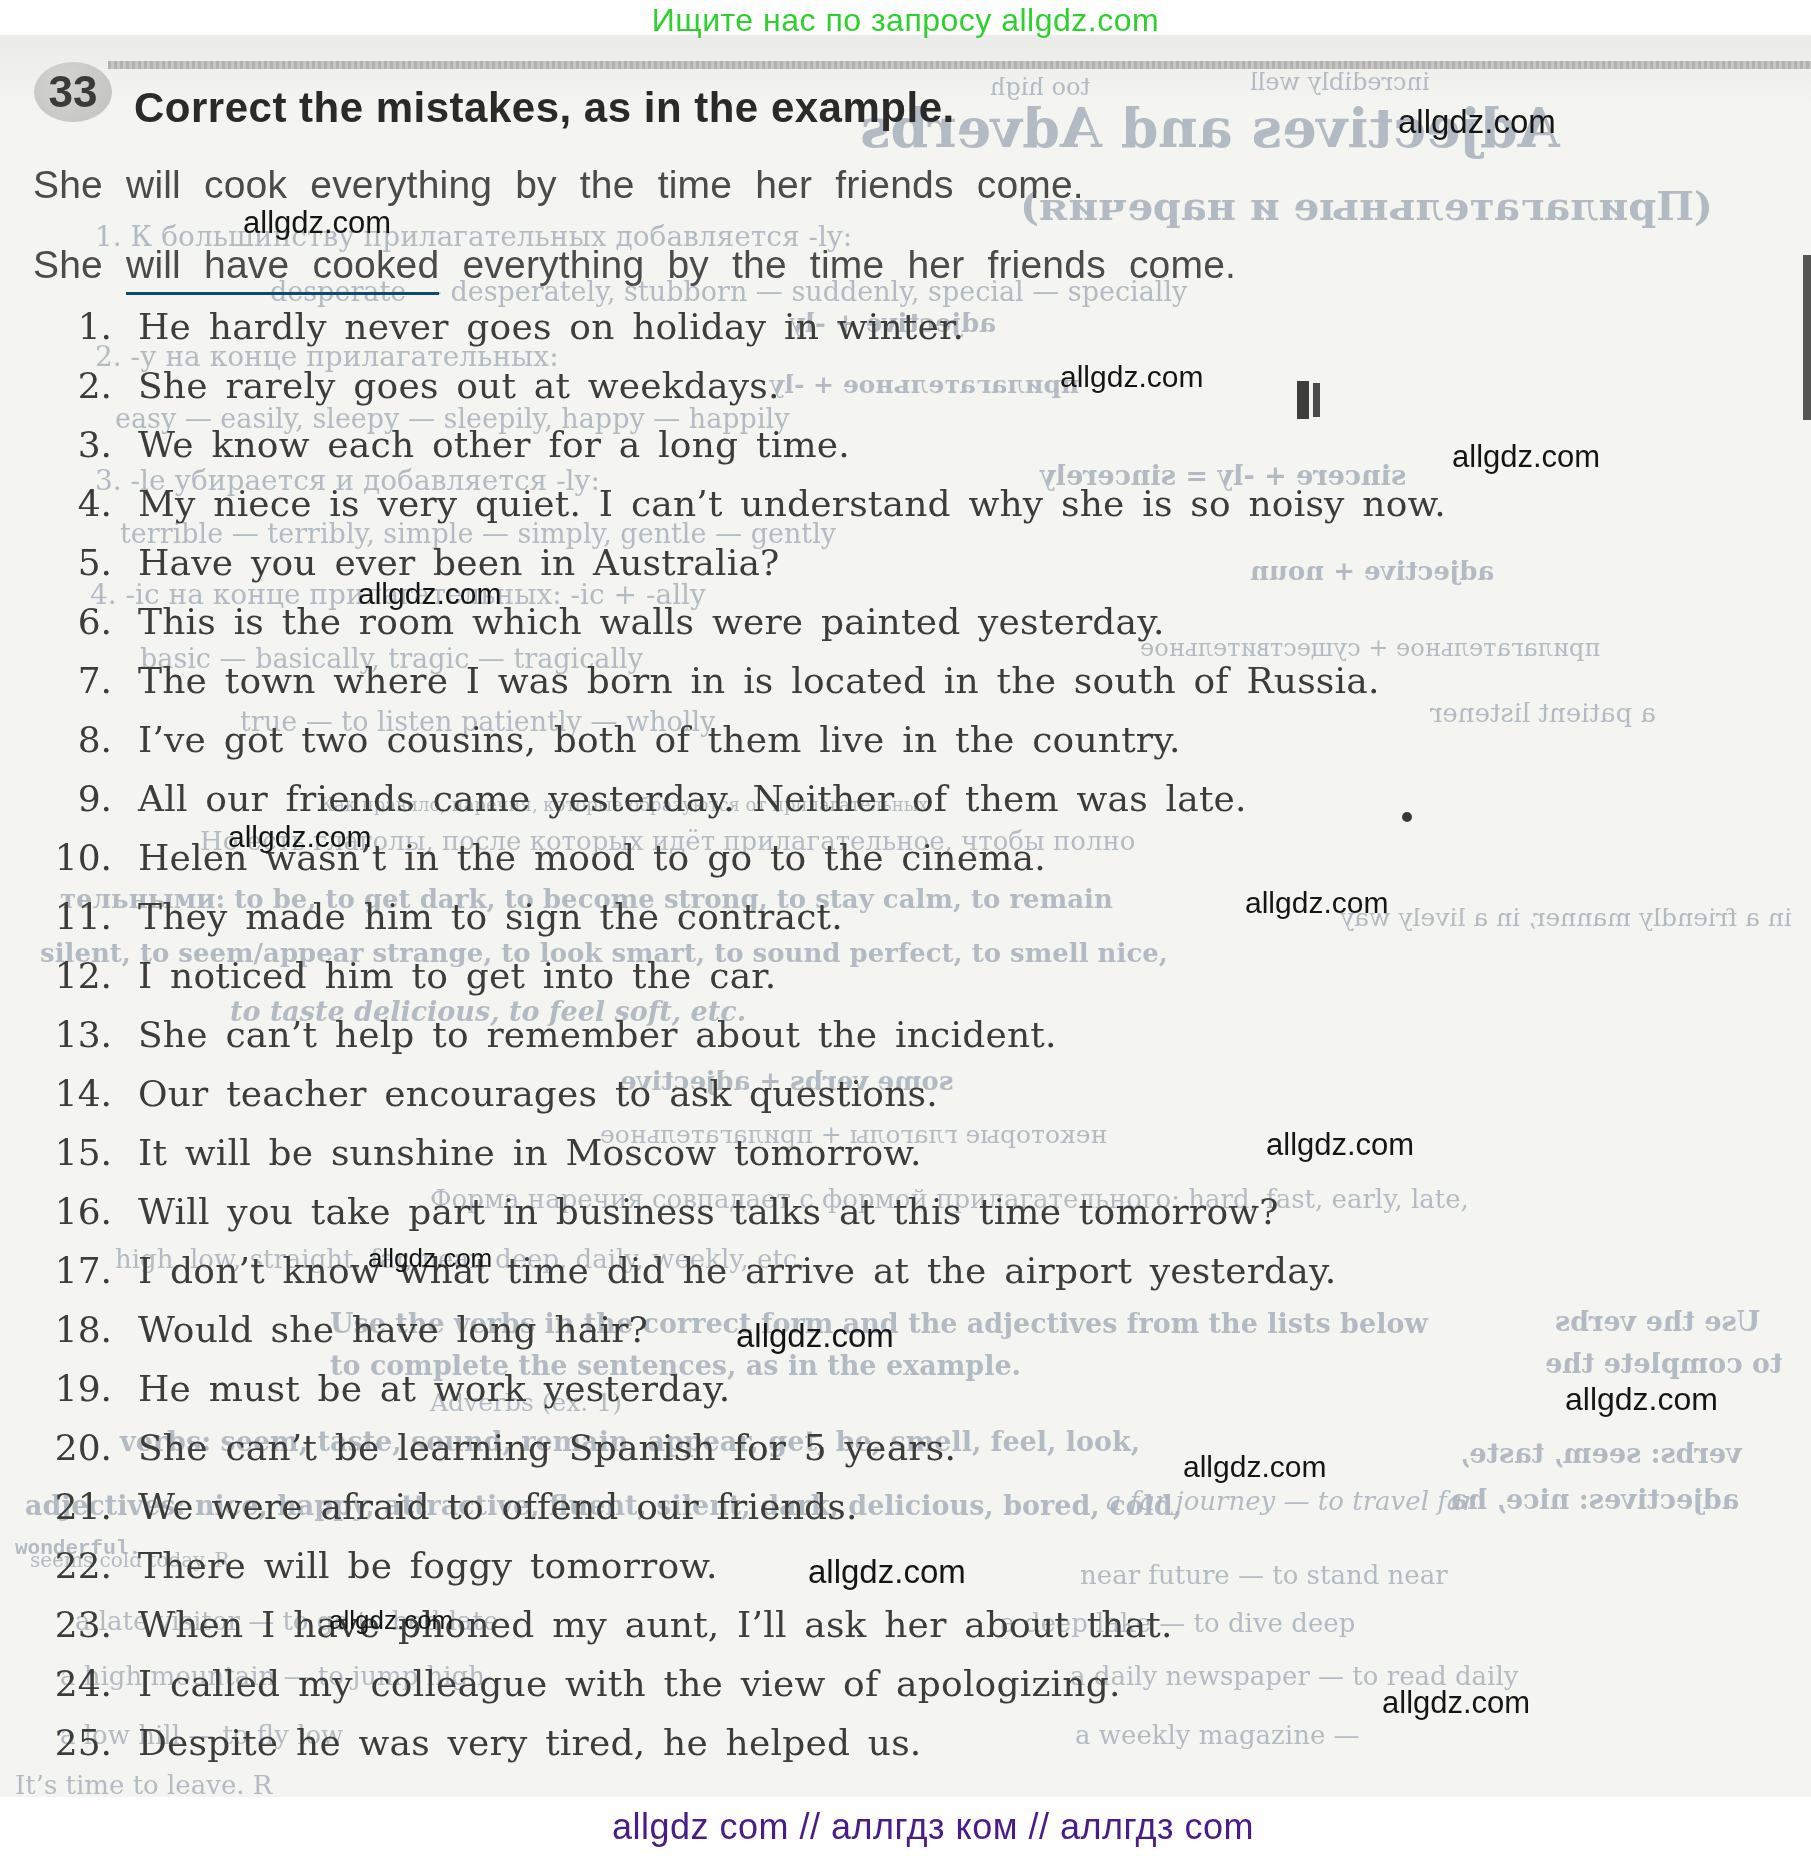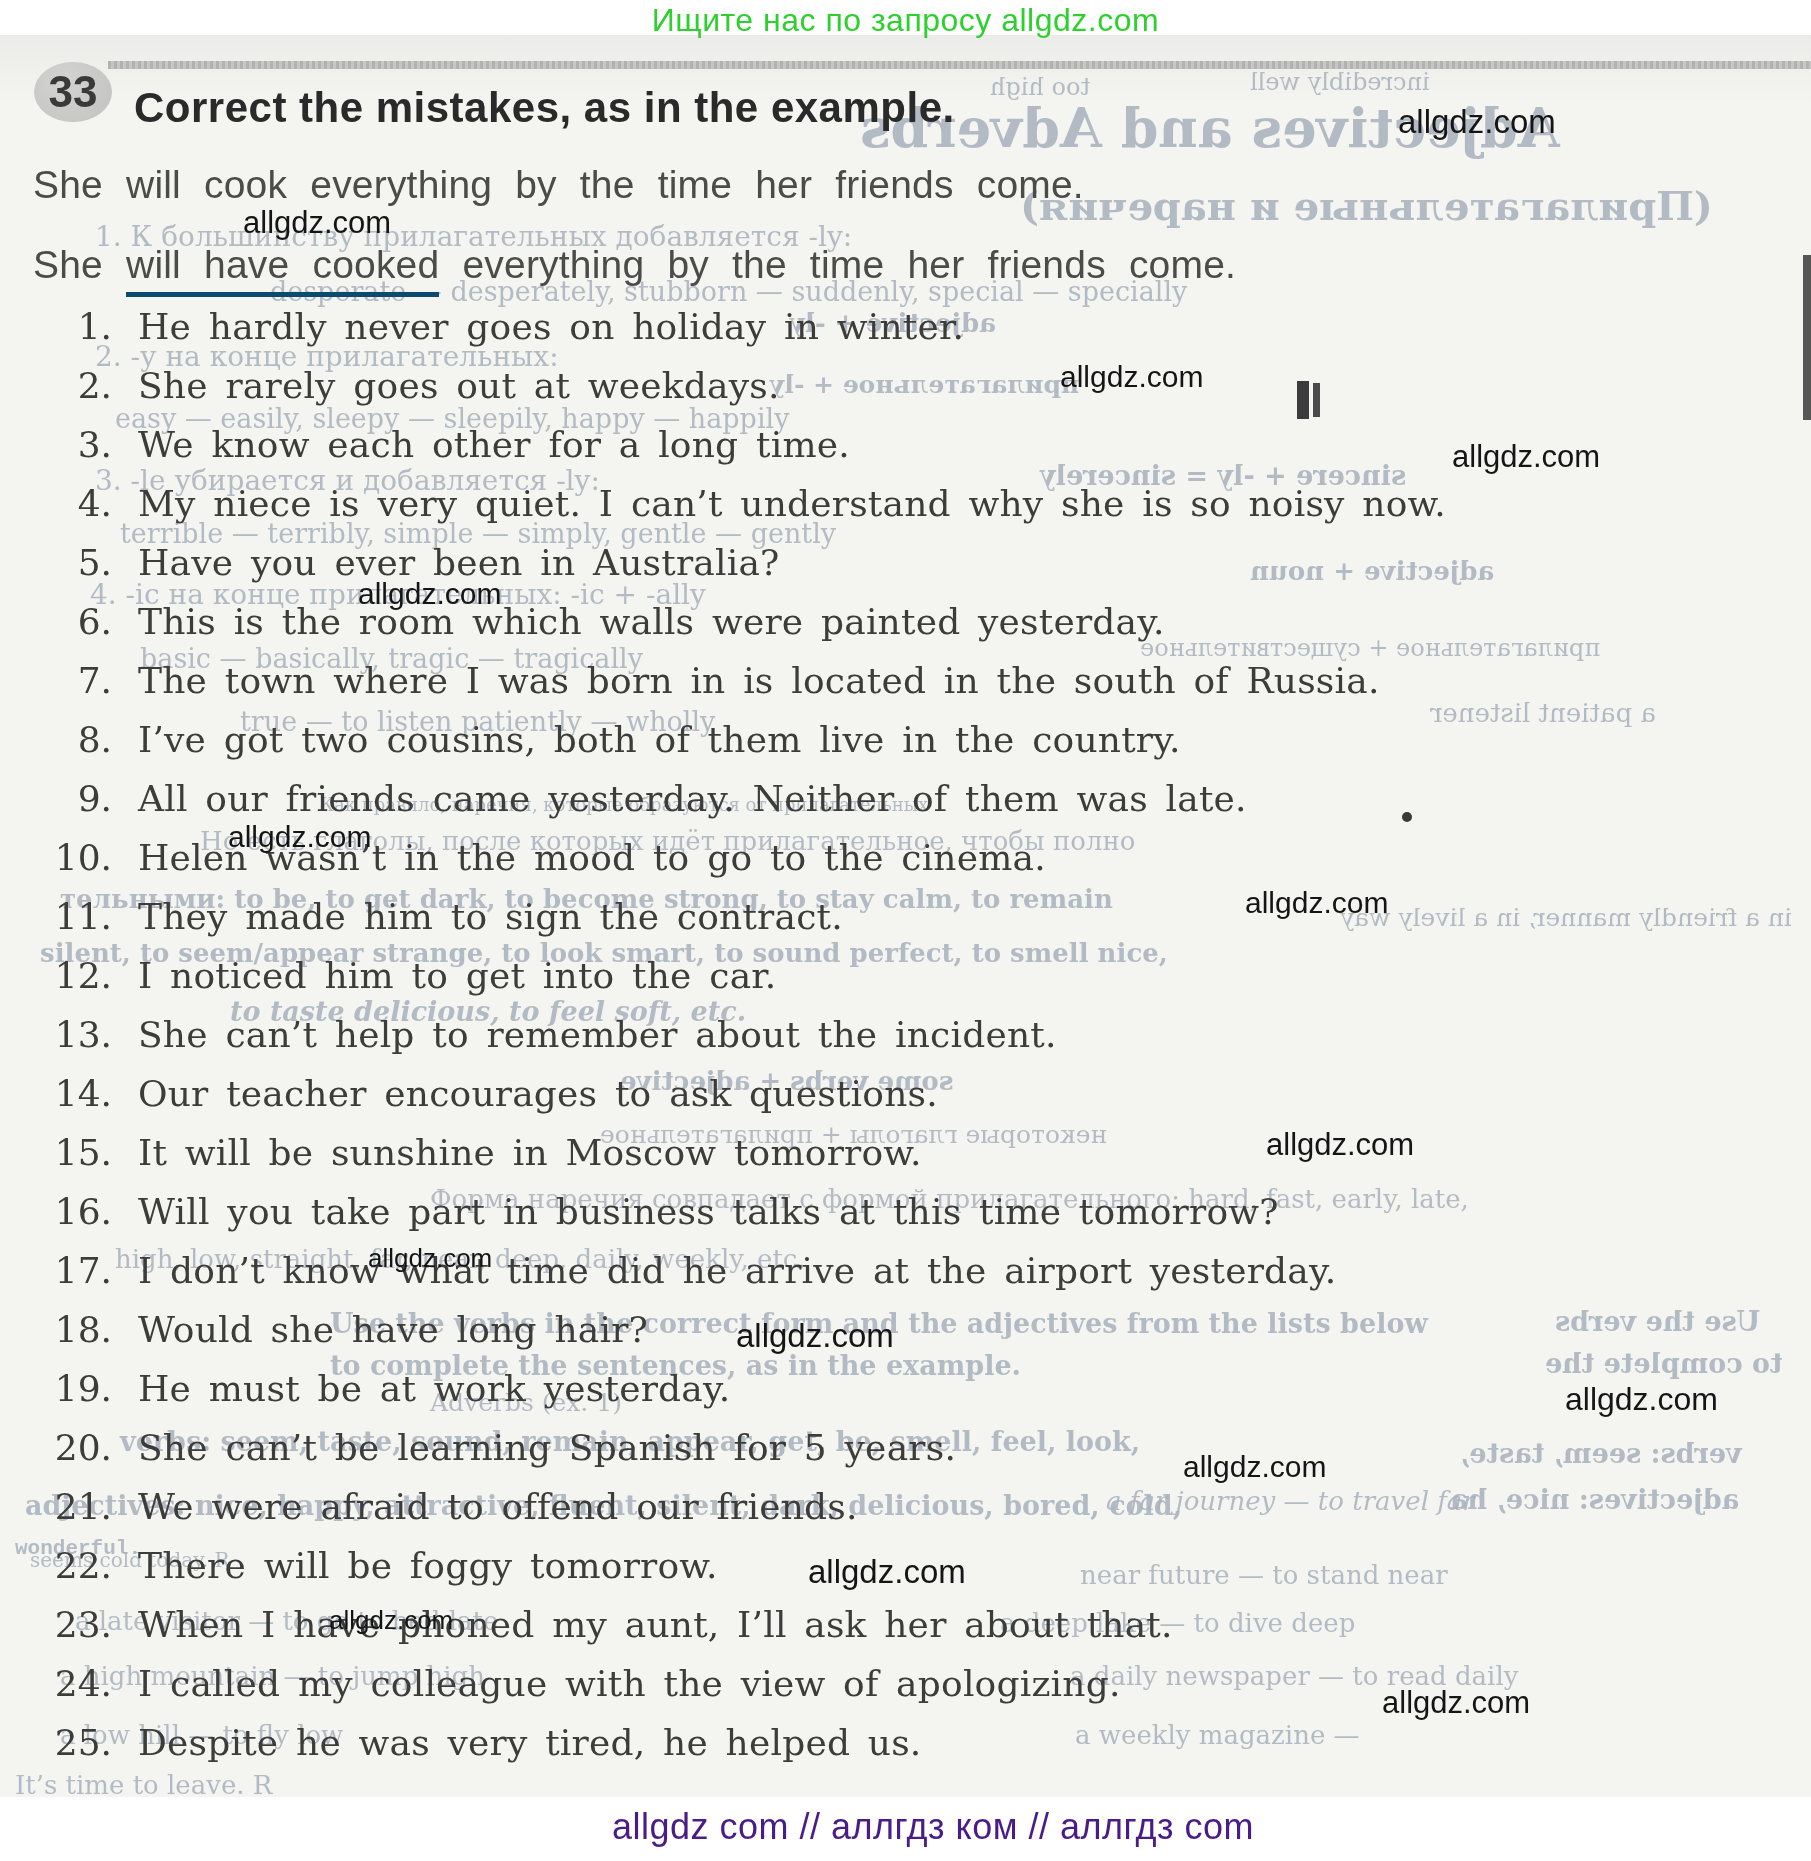--- a/index.html
+++ b/index.html
@@ -14,21 +14,21 @@
   .badge{position:absolute;left:34px;top:62px;width:78px;height:60px;border-radius:50%;
          background:radial-gradient(circle at 40% 35%,#d4d4d2,#c1c1bf);
          display:flex;align-items:center;justify-content:center;
          font-size:44px;font-weight:700;color:#3a3a3a;}
   .title{position:absolute;left:134px;top:84px;font-size:42px;font-weight:700;color:#2a2a2a;
          letter-spacing:0.5px;white-space:nowrap;}
   .example{position:absolute;left:33px;color:#4b4b49;font-size:39px;white-space:nowrap;
            word-spacing:12px;letter-spacing:0.2px;}
   .ex1{top:163px;}
   .ex2{top:243px;}
-  .u{border-bottom:5px solid #0c4a6e;padding-bottom:6px;}
+  .u{border-bottom:3px solid #0c4a6e;padding-bottom:6px;}
   ol.sentences{position:absolute;left:0;top:308px;width:1800px;margin:0;padding:0;list-style:none;
                font-family:"DejaVu Serif","Liberation Serif",serif;font-size:36px;color:#3c3c3a;}
   ol.sentences li{display:flex;line-height:37px;margin-bottom:22px;}
   ol.sentences .num{width:112px;text-align:right;flex:none;}
   ol.sentences .txt{margin-left:26px;word-spacing:6px;letter-spacing:0.2px;white-space:nowrap;}
   .wm{position:absolute;color:#151515;font-family:"Liberation Sans",sans-serif;
       white-space:nowrap;line-height:1.1;}
   .bleed{position:absolute;color:#a7b2bd;font-family:"DejaVu Serif",serif;white-space:nowrap;
          filter:blur(0.5px);opacity:0.85;line-height:1.05;}
   .bleed.mirrored{transform:scaleX(-1);}

